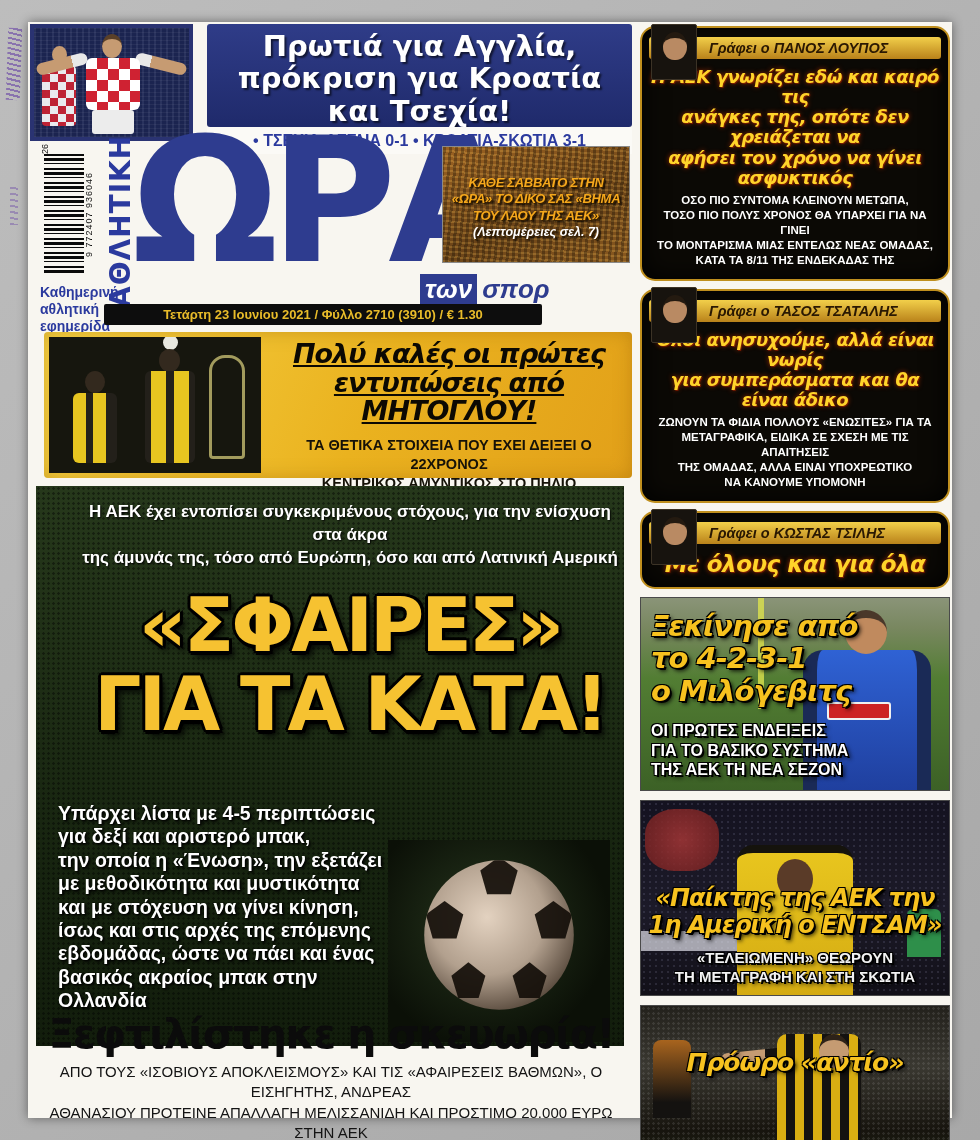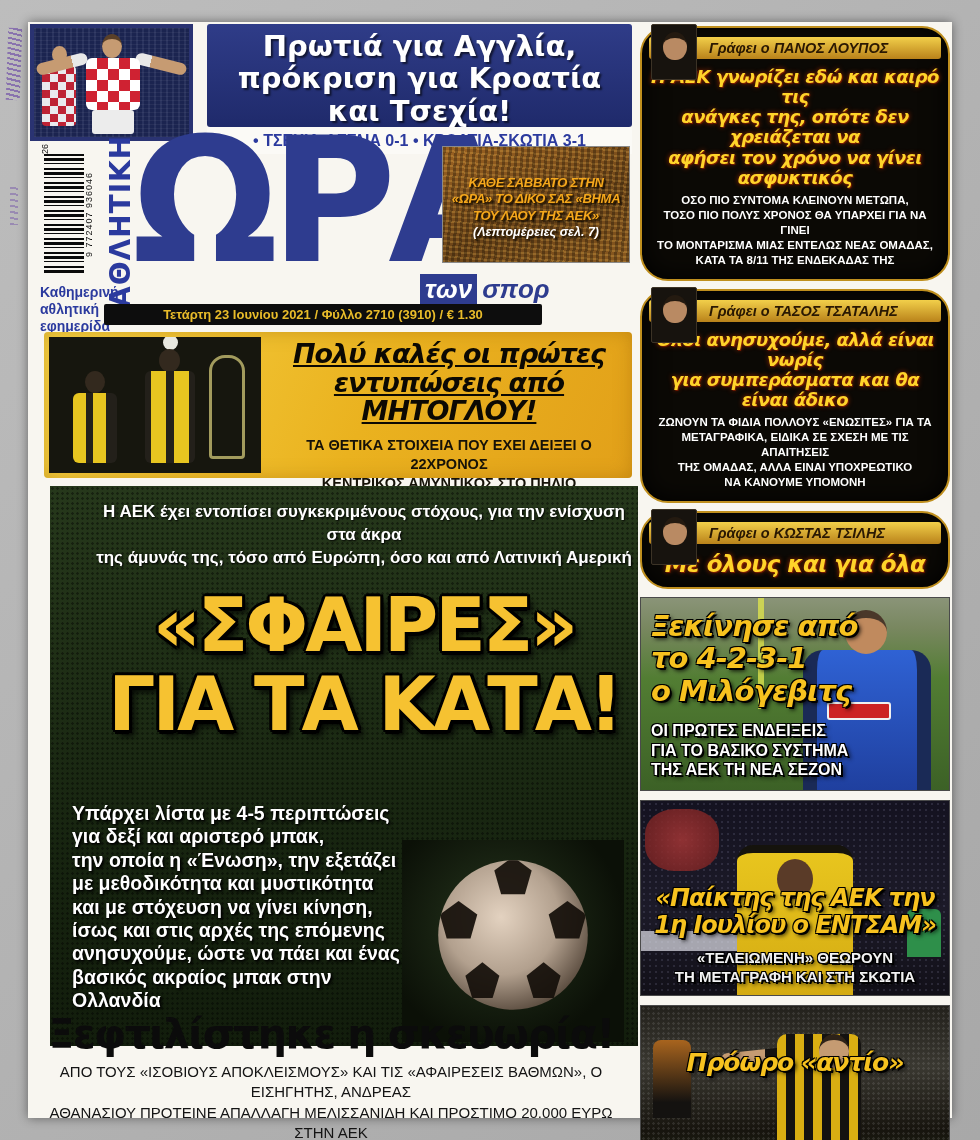--- a/index.html
+++ b/index.html
@@ -80,21 +80,21 @@
   .tr-ball { position:absolute; left:114px; top:-2px; width:15px; height:15px; border-radius:50%; background:#e8e8e0; }
   .tr-mannequin { position:absolute; right:16px; top:18px; width:36px; height:104px; border:3px solid rgba(210,200,120,.75); border-radius:16px 16px 4px 4px; }
   .mito-text { flex:1; text-align:center; padding-top:8px; }
   .mito-h { font-family:"DejaVu Sans",sans-serif; font-weight:bold; font-style:italic; font-size:27px; line-height:1.06;
     color:#0c0903; letter-spacing:-1px;text-decoration:underline; }
   .mito-h span { display:block; }
   .mito-sub { margin-top:10px; font-weight:bold; font-size:14.5px; line-height:1.3; color:#161208; }
   .mito-sub span { display:block; }
 
   
-  .green { position:absolute; left:22px; top:464px; width:588px; height:560px; overflow:hidden;
+  .green { position:absolute; left:8px; top:464px; width:588px; height:560px; overflow:hidden;
     background-color:#1d2d15;
     background-image:radial-gradient(rgba(0,0,0,.4) 1px,transparent 1.5px),
       linear-gradient(180deg,#26381b,#16230f 70%,#121d0c); background-size:5px 5px,100% 100%;padding-left:40px; }
   .green-intro { padding-top:15px; color:#fff; font-weight:bold; font-size:17px; line-height:1.35; text-align:center;
     text-shadow:1px 1px 2px #000; }
   .green-intro span { display:block; }
   .main-head { margin-top:16px; text-align:center; font-family:"DejaVu Sans",sans-serif; font-weight:bold;
     color:#f6c231; letter-spacing:-3px; }
   .main-head span { display:block; font-size:74px; line-height:1.07;
     text-shadow:-3px 0 #000,3px 0 #000,0 -3px #000,0 4px #000,-2px -2px #000,3px 3px #000,-2px 2px #000,3px -2px #000,5px 6px 6px rgba(0,0,0,.85); }
@@ -107,21 +107,21 @@
 
   
   .bottom-story { position:absolute; left:2px; top:992px; width:602px; text-align:center; }
   .bs-head { font-family:"DejaVu Sans",sans-serif; font-weight:bold; font-size:41px; letter-spacing:-1.5px;
     color:#0b0b0b; line-height:1; }
   .bs-sub { margin-top:7px; font-weight:normal; font-size:15px; line-height:1.35; color:#141414; }
   .bs-sub span { display:block; }
 
   
   .right-col { position:absolute; left:612px; top:4px; width:310px; }
-  .opinion { position:relative; background:#0b0905; border:2px solid #bf8f1e; border-radius:28px; margin-bottom:8px;
+  .opinion { position:relative; background:#0b0905; border:2px solid #bf8f1e; border-radius:15px; margin-bottom:8px;
     padding-bottom:7px; box-shadow:inset 0 0 26px #000; overflow:visible; }
   .byline-bar { position:relative; margin:9px 7px 4px 7px; background:linear-gradient(180deg,#f2cf4a,#b9821a);
     border-radius:3px; padding:3px 6px 3px 60px; color:#2a1802; font-weight:bold; font-style:italic; font-size:14.5px; }
   .author { position:absolute; left:2px; top:-13px; width:46px; height:56px; background:#17130e; border:1px solid #3c3326; border-radius:2px; }
   .author .face { position:absolute; left:11px; top:7px; width:24px; height:28px; border-radius:50% 50% 46% 46%;
     background:#b98a63; border-top:6px solid #241a10; }
   .op-head { color:#ffd42a; font-weight:bold; font-style:italic; font-size:18px; line-height:1.12; text-align:center;
     letter-spacing:-0.5px; padding:4px 5px 2px; font-family:"DejaVu Sans",sans-serif;
     text-shadow:0 0 5px rgba(190,50,0,.9),1px 1px 0 #5e1400; }
   .op-head span { display:block; }
@@ -256,21 +256,21 @@
         <span>«ΣΦΑΙΡΕΣ»</span>
         <span>ΓΙΑ ΤΑ ΚΑΤΑ!</span>
       </div>
       <div class="green-body">
         <span>Υπάρχει λίστα με 4-5 περιπτώσεις</span>
         <span>για δεξί και αριστερό μπακ,</span>
         <span>την οποία η «Ένωση», την εξετάζει</span>
         <span>με μεθοδικότητα και μυστικότητα</span>
         <span>και με στόχευση να γίνει κίνηση,</span>
         <span>ίσως και στις αρχές της επόμενης</span>
-        <span>ανησυχούμε, ώστε να πάει και ένας</span>
+        <span>εβδομάδας, ώστε να πάει και ένας</span>
         <span>βασικός ακραίος μπακ στην Ολλανδία</span>
       </div>
       <div class="ball-photo">
         <svg width="170" height="170" viewBox="0 0 100 100">
           <defs>
             <radialGradient id="ballg" cx="42%" cy="38%" r="70%">
               <stop offset="0%" stop-color="#e3d2c0"></stop>
               <stop offset="55%" stop-color="#b2a08e"></stop>
               <stop offset="100%" stop-color="#4a3c30"></stop>
             </radialGradient>
@@ -370,21 +370,21 @@
 
       <div class="photo-panel p5">
         <div class="p5-flag"></div>
         <div class="p5-board"></div>
         <div class="p5-linesman"></div>
         <div class="p5-torso">
           <span class="p5-head"></span>
         </div>
         <div class="p5-head-txt outline-txt">
           <span>«Παίκτης της ΑΕΚ την</span>
-          <span>1η Ιουλίου ο ΕΝΤΣΑΜ»</span>
+          <span>1η Αμερική ο ΕΝΤΣΑΜ»</span>
         </div>
         <div class="p5-sub outline-txt">
           <span>«ΤΕΛΕΙΩΜΕΝΗ» ΘΕΩΡΟΥΝ</span>
           <span>ΤΗ ΜΕΤΑΓΡΑΦΗ ΚΑΙ ΣΤΗ ΣΚΩΤΙΑ</span>
         </div>
       </div>
 
       <div class="photo-panel p6">
 
         <div class="p6-fig2"></div>

